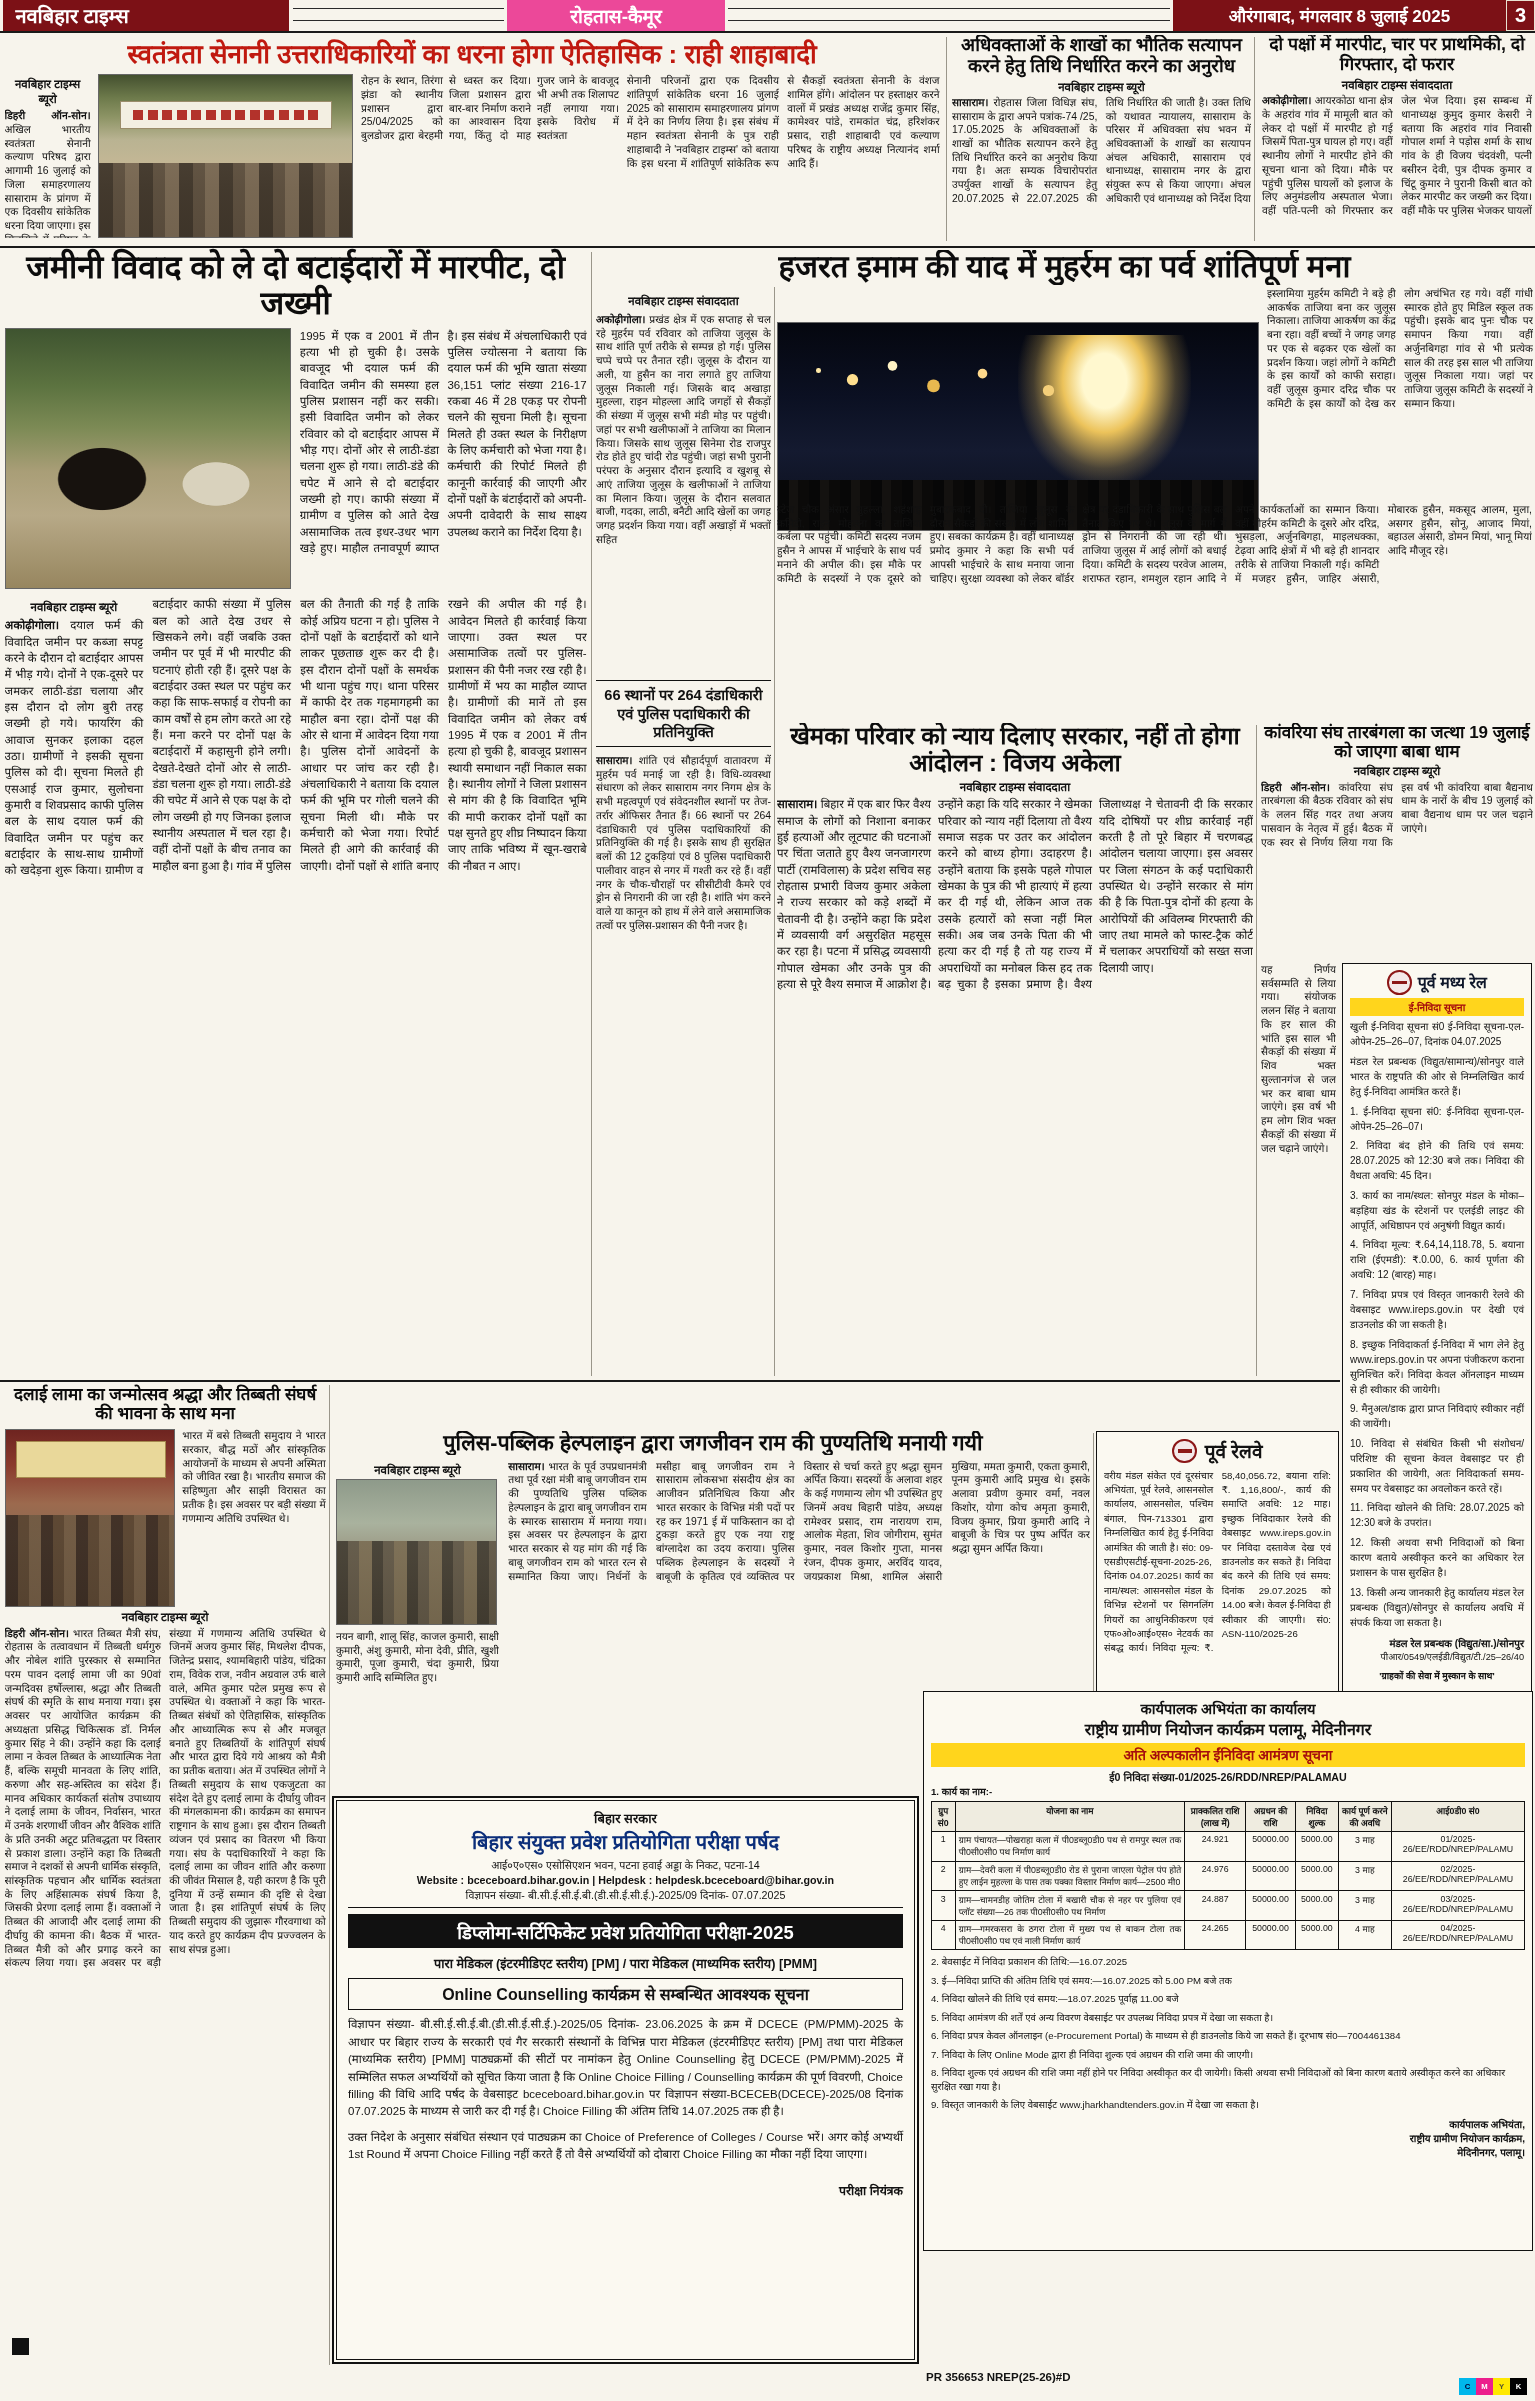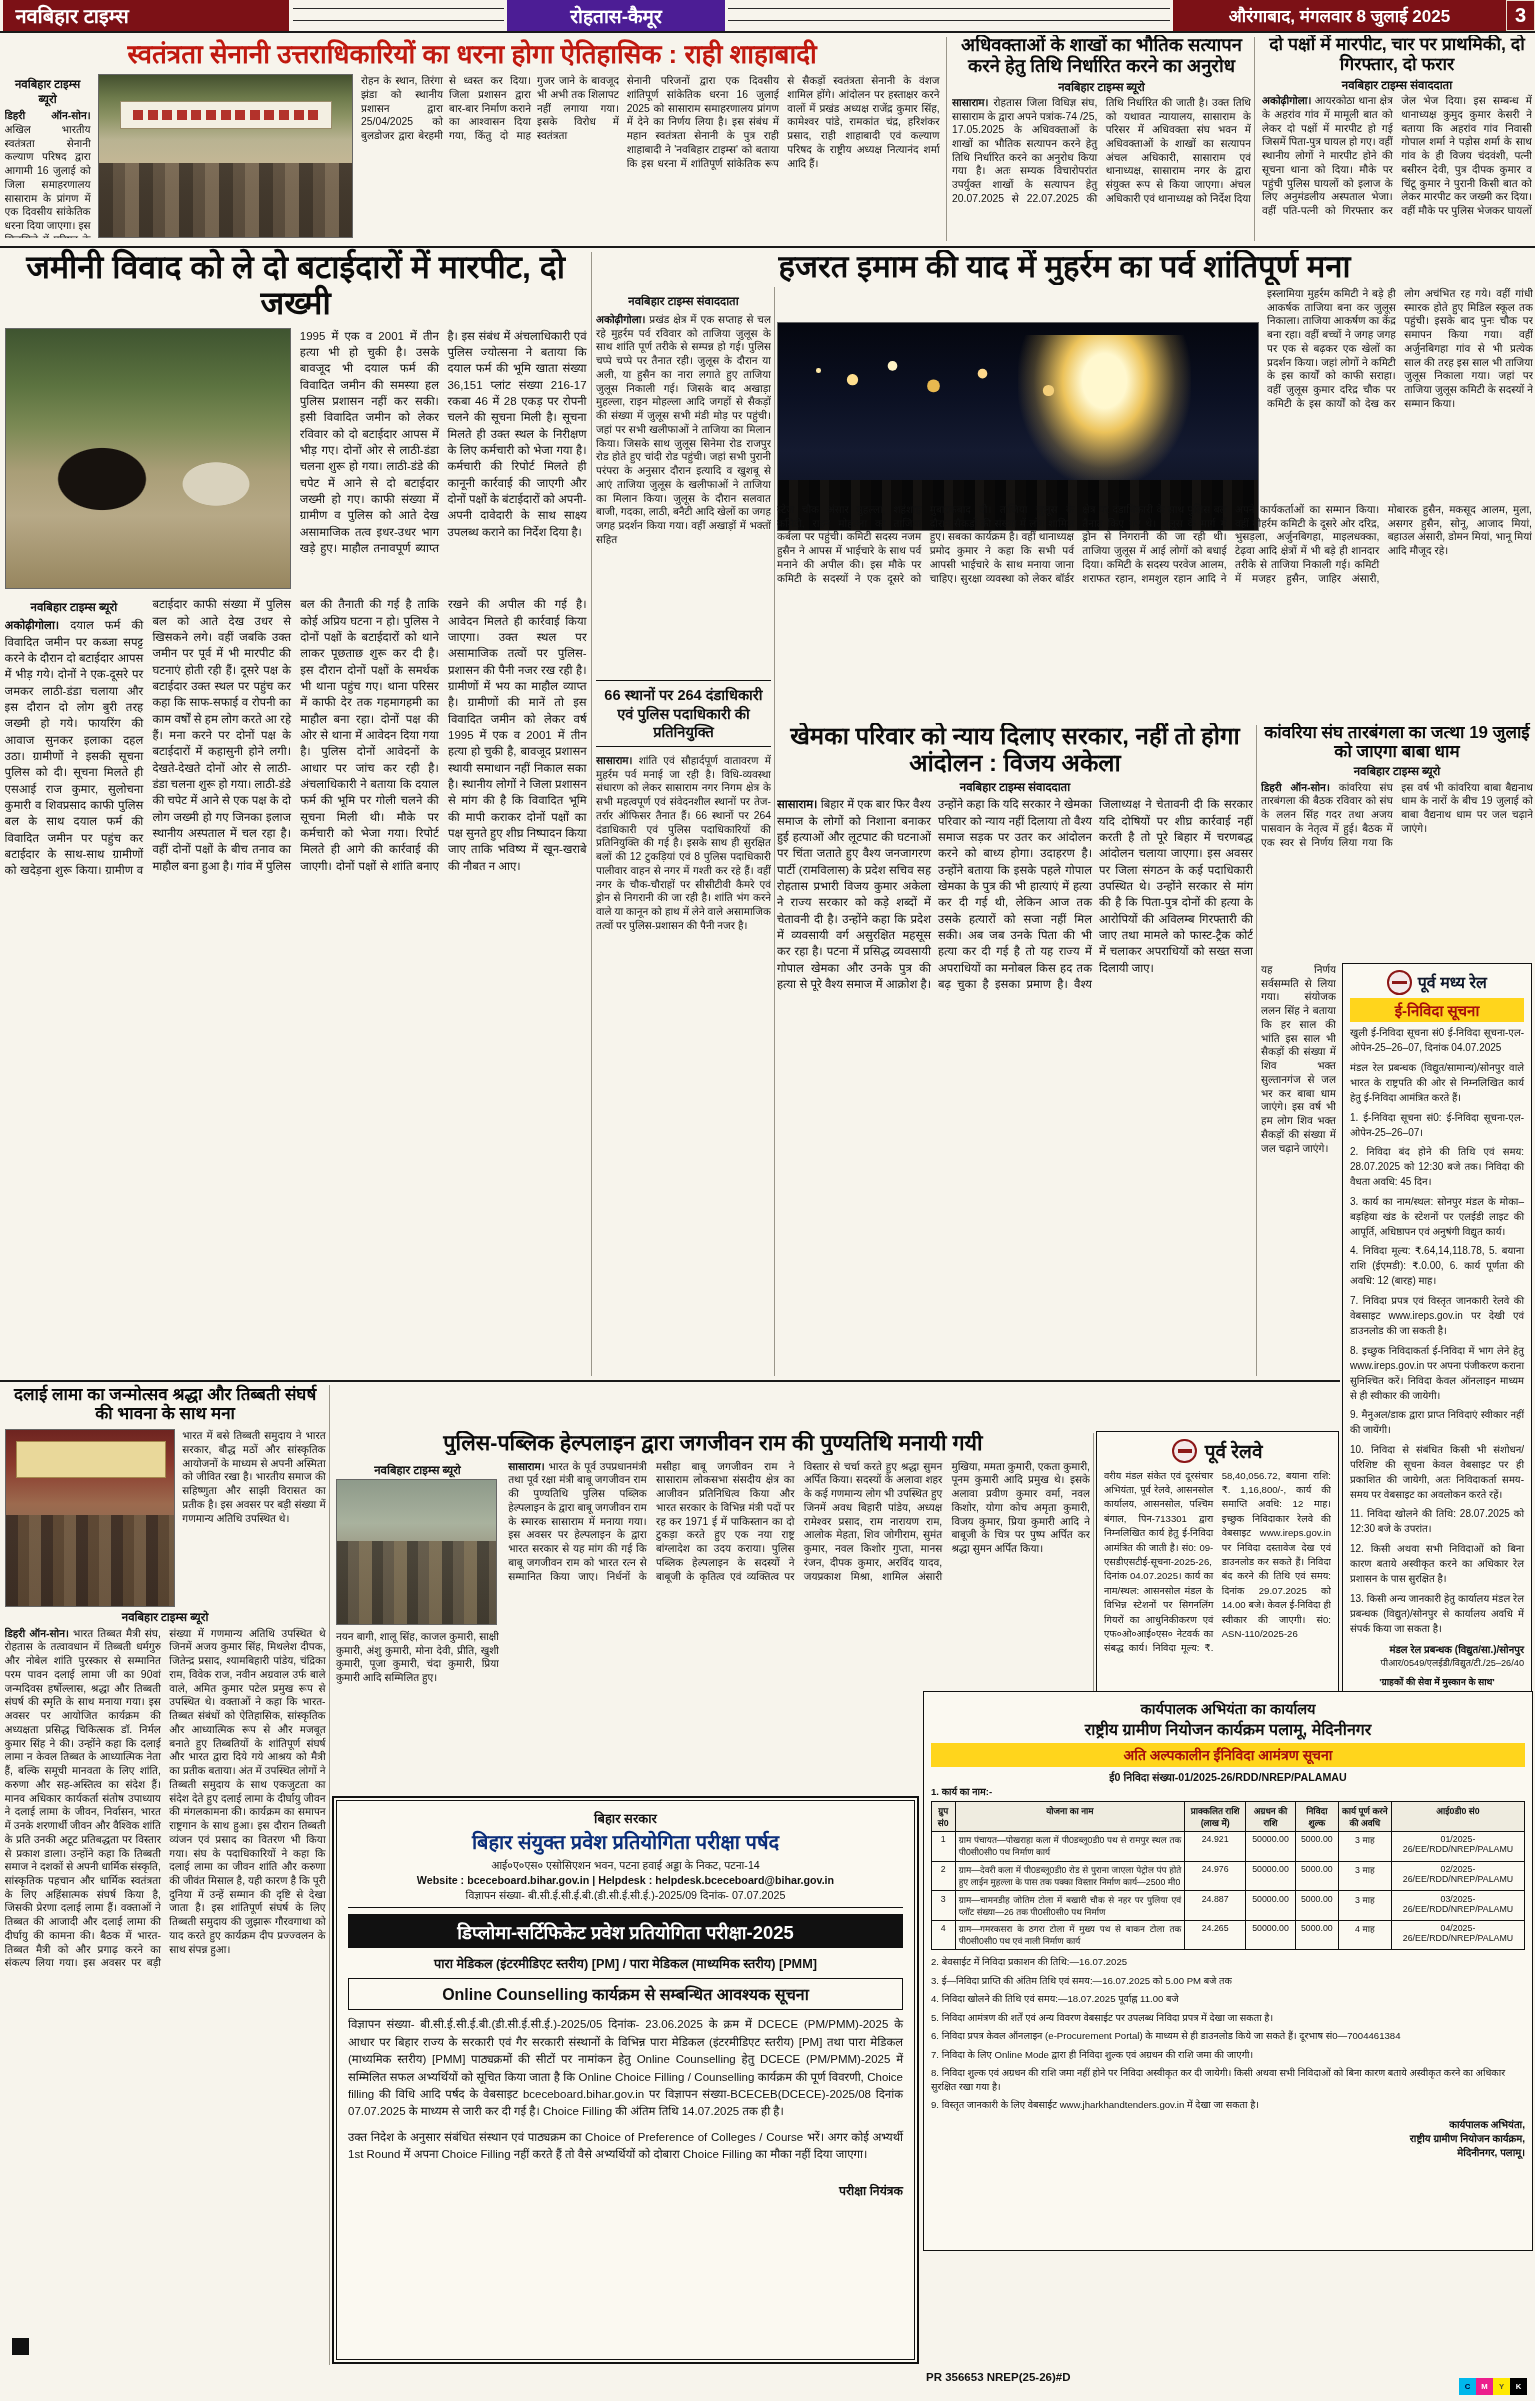--- a/index.html
+++ b/index.html
@@ -8,21 +8,21 @@
   .page{position:relative;width:1535px;height:2401px;background:#f7f4ec;margin:0 auto;overflow:hidden;}
   .abs{position:absolute;}
   .clip{overflow:hidden;}
   .rule-h{position:absolute;background:#1a1a1a;}
   .vline{position:absolute;width:0.8px;background:#9a968a;}
 
   
   .masthead{position:absolute;left:0;top:0;width:1535px;height:31px;background:#f7f4ec;}
   .mh-box{position:absolute;top:0;height:31px;color:#fff;font-weight:bold;display:flex;align-items:center;}
   .mh-left{left:3.1px;width:286px;background:#7c1116;font-size:20px;padding-left:12.3px;}
-  .mh-center{left:507px;width:218px;background:#4c1d95;font-size:19px;justify-content:center;}
+  .mh-center{left:507px;width:218px;background:#ec4899;font-size:19px;justify-content:center;}
   .mh-right{left:1173px;width:333px;background:#7c1116;font-size:17px;justify-content:center;}
   .mh-page{position:absolute;top:0;left:1506px;width:29px;height:31px;background:#7c1116;border:1.5px solid #e9e2d2;color:#fff;font-weight:bold;font-size:20px;display:flex;align-items:center;justify-content:center;}
   .mh-gap{position:absolute;top:8.4px;height:12.3px;border-top:1.5px solid #2a2a2a;border-bottom:1.5px solid #2a2a2a;}
   .g1{left:293px;width:211px;}
   .g2{left:728px;width:442px;}
 
   
   .hl{font-weight:bold;text-align:center;color:#0c0c0c;line-height:1.12;}
   .hl-red{font-weight:bold;text-align:center;color:#c0190f;line-height:1.1;white-space:nowrap;overflow:hidden;font-size:26px;padding:4.6px 0 6.1px;}
   .byline{font-weight:bold;text-align:center;font-size:11.5px;padding:2.3px 0;}
@@ -204,21 +204,21 @@
       <span class="dateline">डिहरी ऑन-सोन।</span> <span>कांवरिया संघ तारबंगला की बैठक रविवार को संघ के ललन सिंह गदर तथा अजय पासवान के नेतृत्व में हुई। बैठक में एक स्वर से निर्णय लिया गया कि इस वर्ष भी कांवरिया बाबा बैद्यनाथ धाम के नारों के बीच 19 जुलाई को बाबा वैद्यनाथ धाम पर जल चढ़ाने जाएंगे।</span>
     </div>
   </section>
   <div class="abs body-sm clip" style="left:1261px;top:963px;width:75px;height:413px;"><span>यह निर्णय सर्वसम्मति से लिया गया। संयोजक ललन सिंह ने बताया कि हर साल की भांति इस साल भी सैकड़ों की संख्या में शिव भक्त सुल्तानगंज से जल भर कर बाबा धाम जाएंगे। इस वर्ष भी हम लोग शिव भक्त सैकड़ों की संख्या में जल चढ़ाने जाएंगे।</span></div>
 
   <aside class="noticebox" style="left:1342px;top:963px;width:190px;height:826px;">
     <div style="display:flex;align-items:center;justify-content:center;gap:6.1px;">
       <div class="logo-rail"></div>
       <div class="nb-title" style="font-size:16px;color:#0f172a;">पूर्व मध्य रेल</div>
     </div>
-    <div class="yellow-band" style="font-size:15px;">ई-निविदा सूचना</div>
+    <div class="yellow-band" style="font-size:10px;">ई-निविदा सूचना</div>
     <div class="small-just">
         <div class="list-row">खुली ई-निविदा सूचना सं0 ई-निविदा सूचना-एल-ओपेन-25–26–07, दिनांक 04.07.2025</div>
         <div class="list-row">मंडल रेल प्रबन्धक (विद्युत/सामान्य)/सोनपुर वाले भारत के राष्ट्रपति की ओर से निम्नलिखित कार्य हेतु ई-निविदा आमंत्रित करते हैं।</div>
         <div class="list-row">1. ई-निविदा सूचना सं0: ई-निविदा सूचना-एल-ओपेन-25–26–07।</div>
         <div class="list-row">2. निविदा बंद होने की तिथि एवं समय: 28.07.2025 को 12:30 बजे तक। निविदा की वैधता अवधि: 45 दिन।</div>
         <div class="list-row">3. कार्य का नाम/स्थल: सोनपुर मंडल के मोका–बड़हिया खंड के स्टेशनों पर एलईडी लाइट की आपूर्ति, अधिष्ठापन एवं अनुषंगी विद्युत कार्य।</div>
         <div class="list-row">4. निविदा मूल्य: ₹.64,14,118.78, 5. बयाना राशि (ईएमडी): ₹.0.00, 6. कार्य पूर्णता की अवधि: 12 (बारह) माह।</div>
         <div class="list-row">7. निविदा प्रपत्र एवं विस्तृत जानकारी रेलवे की वेबसाइट www.ireps.gov.in पर देखी एवं डाउनलोड की जा सकती है।</div>
         <div class="list-row">8. इच्छुक निविदाकर्ता ई-निविदा में भाग लेने हेतु www.ireps.gov.in पर अपना पंजीकरण कराना सुनिश्चित करें। निविदा केवल ऑनलाइन माध्यम से ही स्वीकार की जायेगी।</div>
         <div class="list-row">9. मैनुअल/डाक द्वारा प्राप्त निविदाएं स्वीकार नहीं की जायेंगी।</div>

